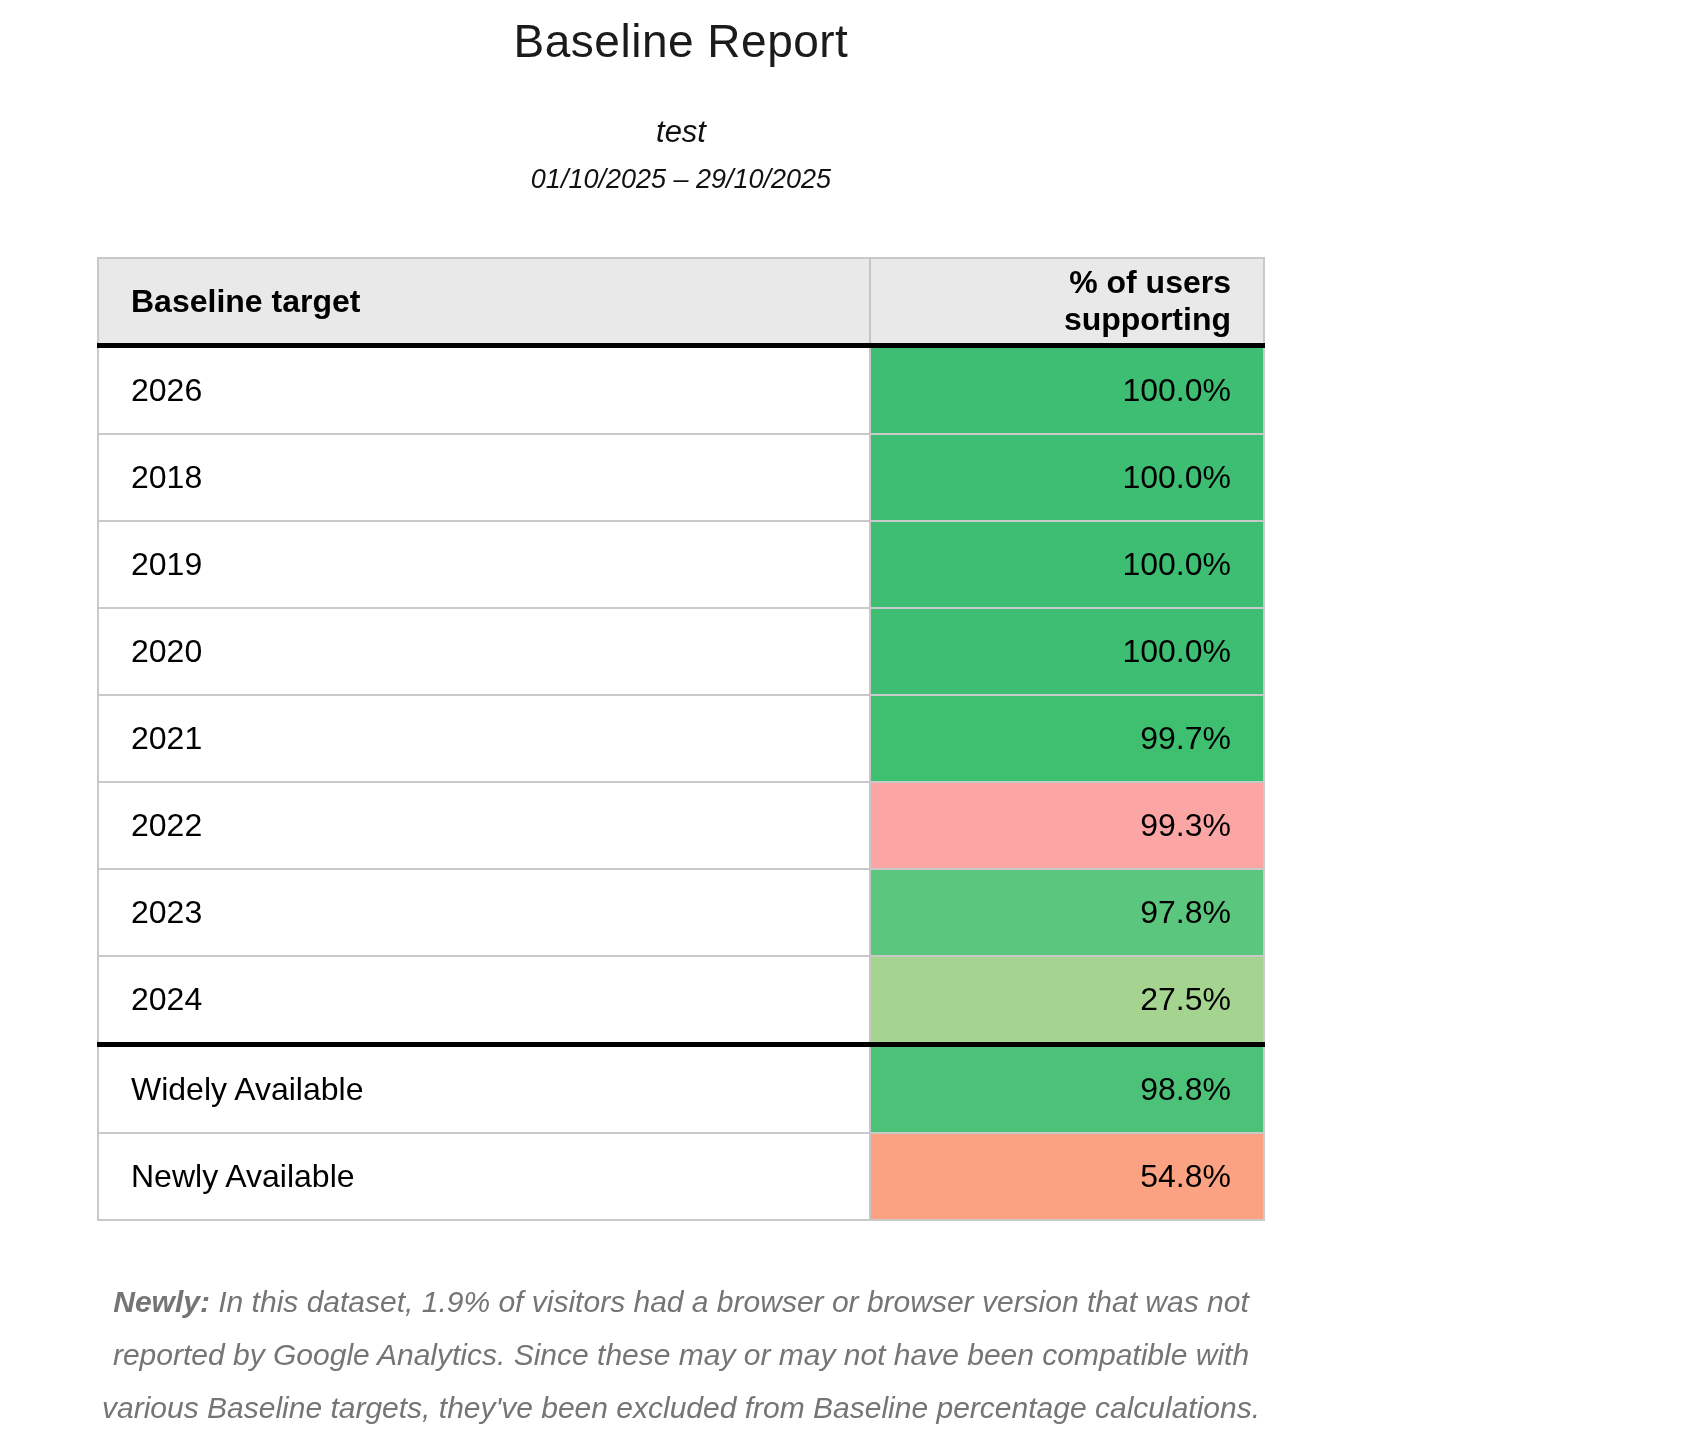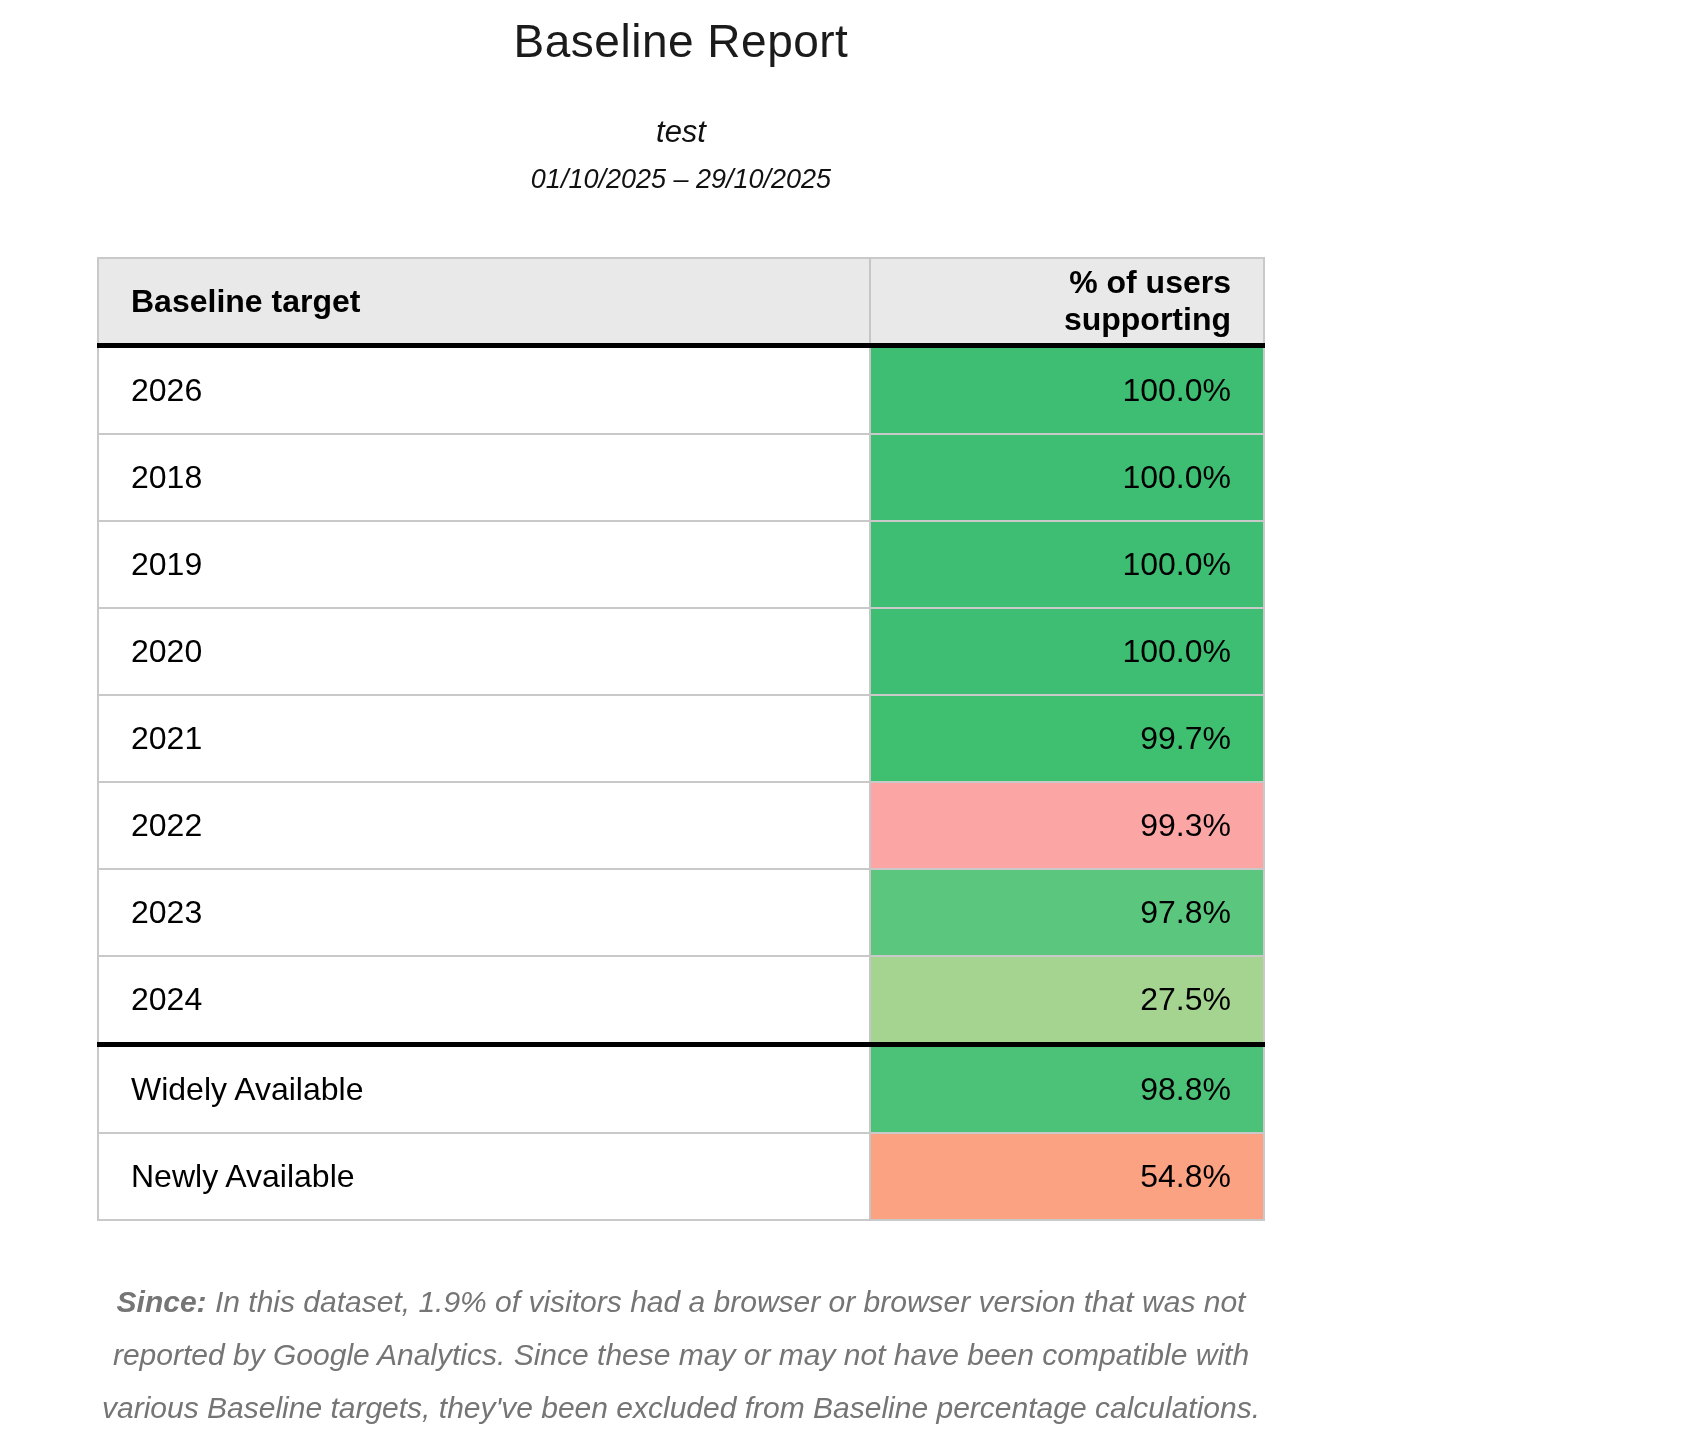--- a/index.html
+++ b/index.html
@@ -144,17 +144,17 @@
       <td class="col-percent" style="background: rgb(76, 194, 121);">98.8%</td>
     </tr>
         <tr>
       <td class="col-target">Newly Available</td>
       <td class="col-percent" style="background: rgb(251, 162, 130);">54.8%</td>
     </tr>
       </tbody>
   </table>
 
   <div class="note">
-    <span class="note-label">Since:</span>
+    <span class="note-label">Newly:</span>
     <span>In this dataset, 1.9% of visitors had a browser or browser version that was not reported by Google Analytics. Since these may or may not have been compatible with various Baseline targets, they've been excluded from Baseline percentage calculations.</span>
   </div>
 
 </div>
 
 </body></html>

